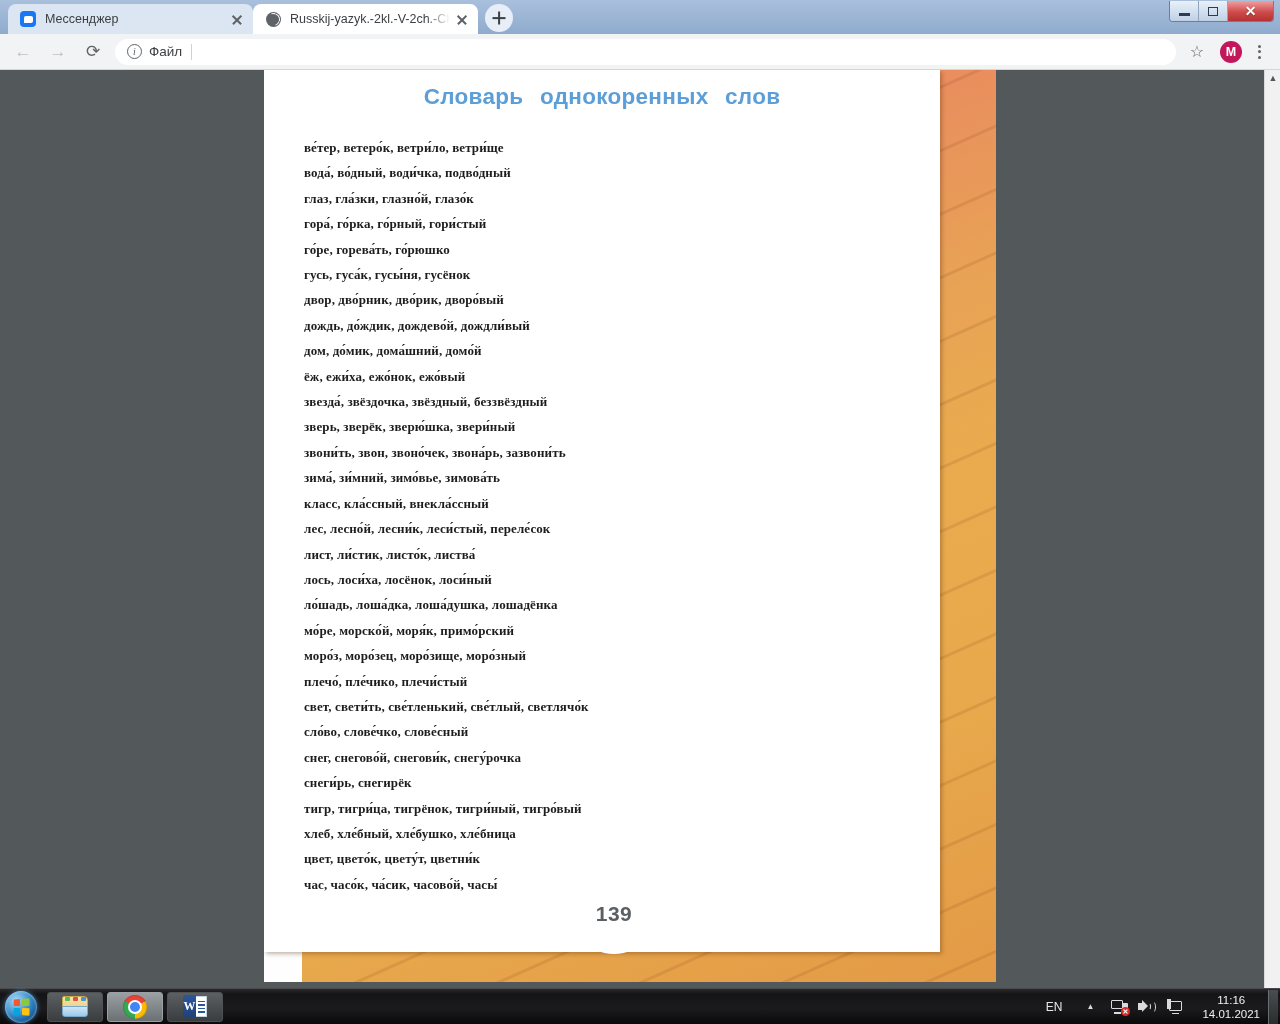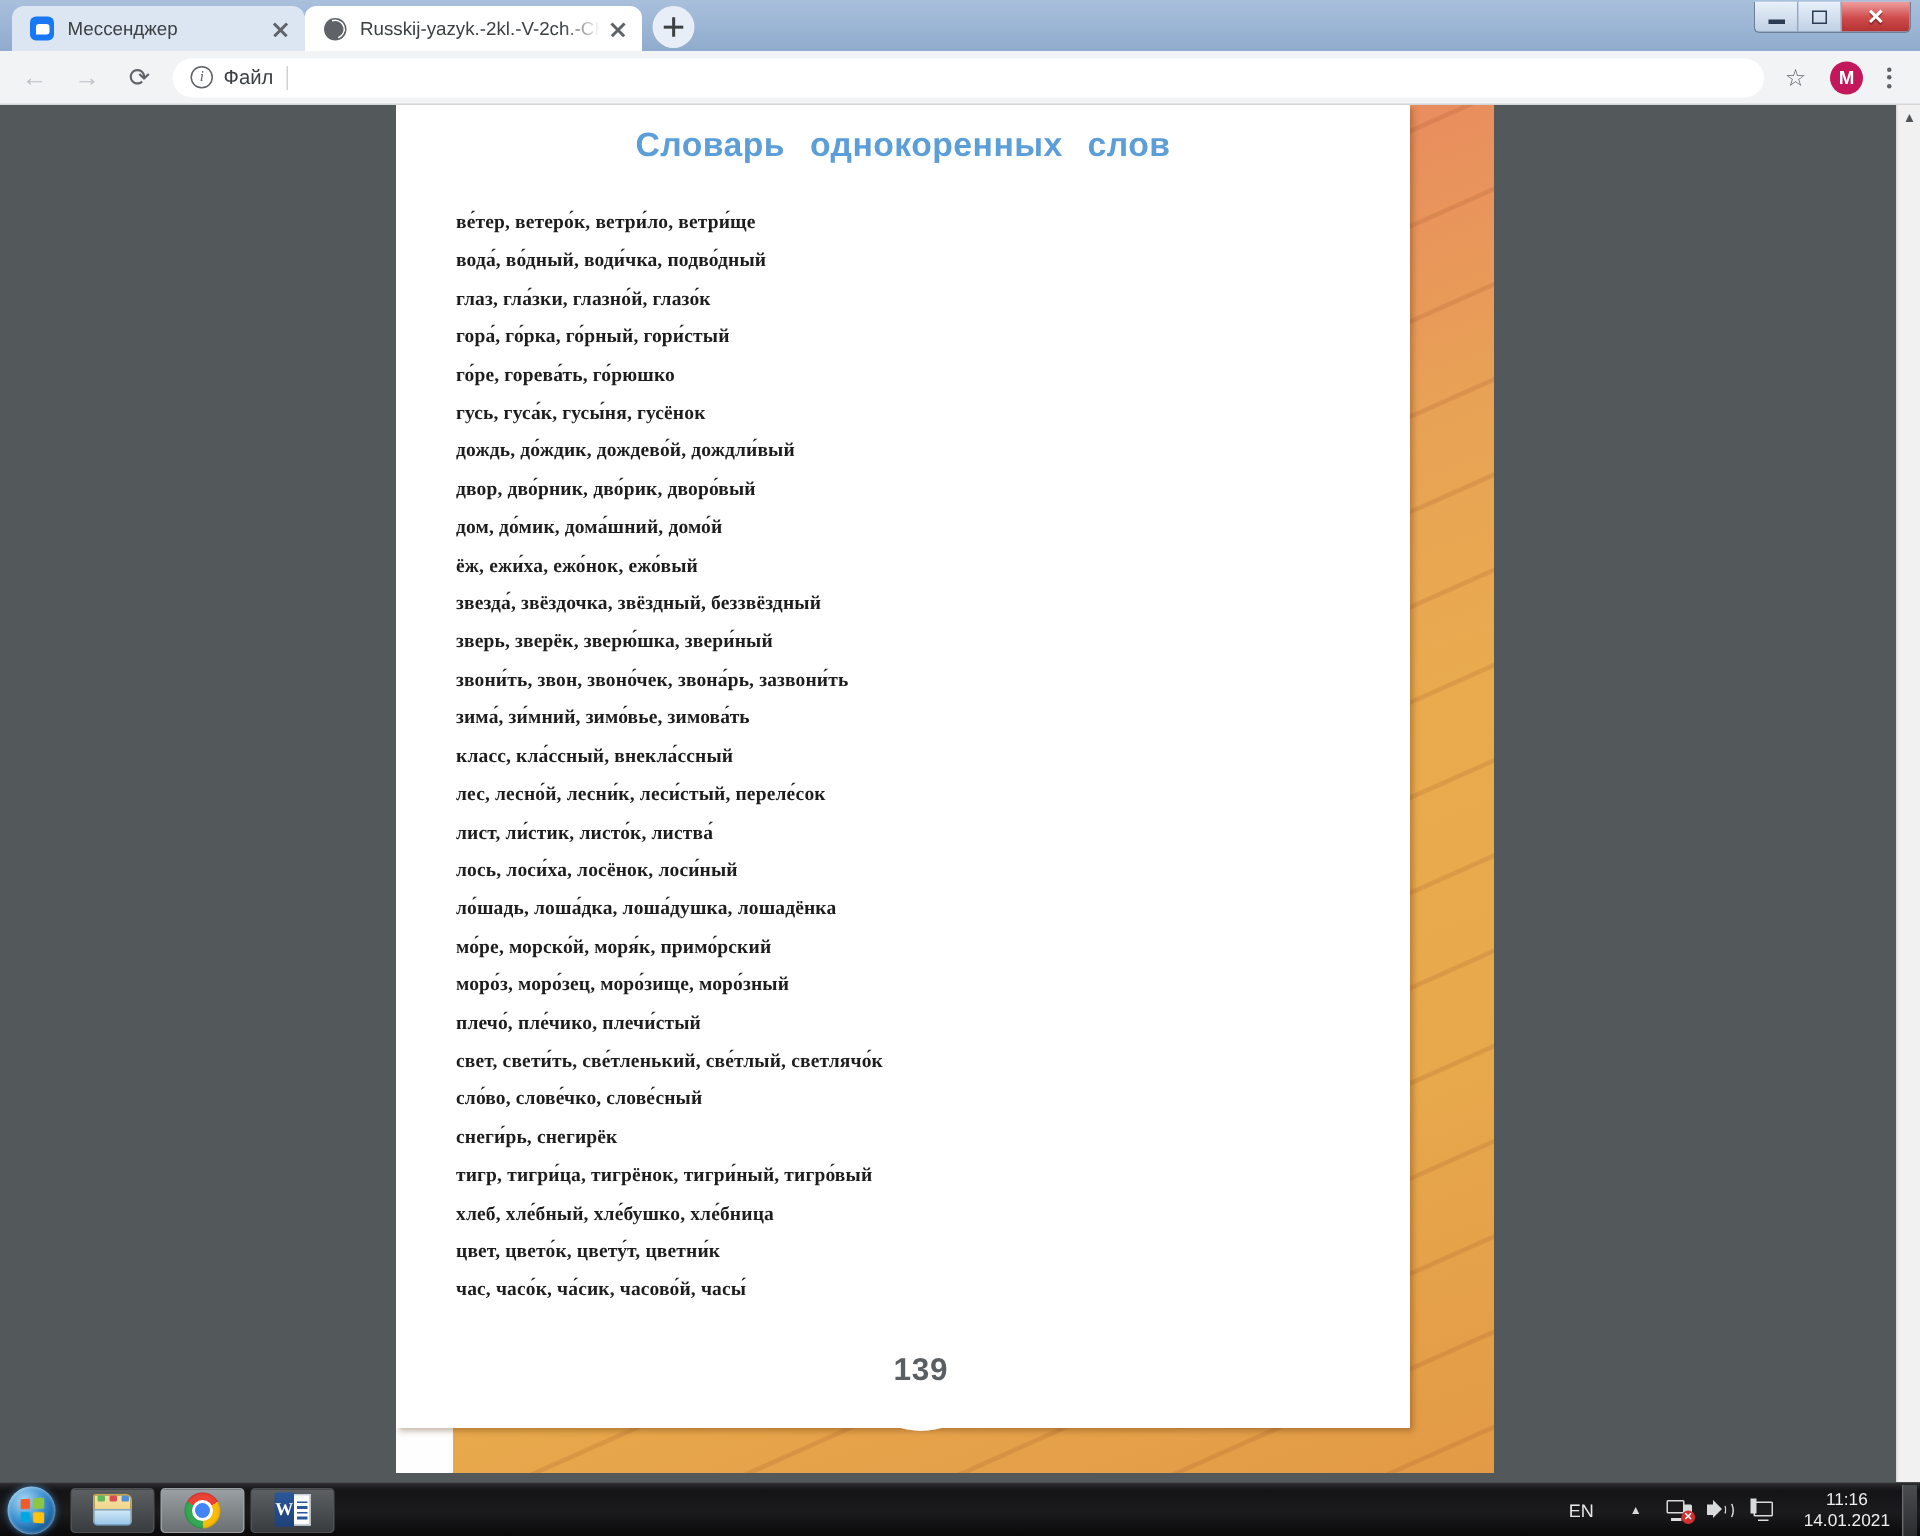--- a/index.html
+++ b/index.html
@@ -25,21 +25,21 @@
     padding-left: 8px;
   }
   .tab {
     position: relative;
     height: 30px; display: flex; align-items: center;
     padding: 0 8px 0 12px;
     border-radius: 8px 8px 0 0;
     font-size: 12.5px; color: #3c4043;
     max-width: 245px;
   }
-  .tab.inactive { background: #dce6f2; width: 195px; }
+  .tab.inactive { background: #dce6f2; width: 245px; }
   .tab.active { background: #ffffff; width: 225px; }
   .tab-favicon {
     width: 16px; height: 16px; flex: 0 0 16px; margin-right: 9px;
     display: flex; align-items: center; justify-content: center;
   }
   .fav-messenger {
     width: 16px; height: 16px; border-radius: 4px; background: #1877f2;
     display: flex; align-items: center; justify-content: center;
   }
   .fav-messenger::after {
@@ -427,38 +427,39 @@
             <span>слов</span>
           </div>
 
           <div class="word-list">
             <div class="word-line">ве́тер,  ветеро́к,  ветри́ло,  ветри́ще</div>
             <div class="word-line">вода́,  во́дный,  води́чка,  подво́дный</div>
             <div class="word-line">глаз,  гла́зки,  глазно́й,  глазо́к</div>
             <div class="word-line">гора́,  го́рка,  го́рный,  гори́стый</div>
             <div class="word-line">го́ре,  горева́ть,  го́рюшко</div>
             <div class="word-line">гусь,  гуса́к,  гусы́ня,  гусёнок</div>
+            <div class="word-line">двор,  дво́рник,  дво́рик,  дворо́вый</div>
             <div class="word-line">дождь,  до́ждик,  дождево́й,  дождли́вый</div>
-            <div class="word-line">двор,  дво́рник,  дво́рик,  дворо́вый</div>
             <div class="word-line">дом,  до́мик,  дома́шний,  домо́й</div>
             <div class="word-line">ёж,  ежи́ха,  ежо́нок,  ежо́вый</div>
             <div class="word-line">звезда́,  звёздочка,  звёздный,  беззвёздный</div>
             <div class="word-line">зверь,  зверёк,  зверю́шка,  звери́ный</div>
             <div class="word-line">звони́ть,  звон,  звоно́чек,  звона́рь,  зазвони́ть</div>
             <div class="word-line">зима́,  зи́мний,  зимо́вье,  зимова́ть</div>
             <div class="word-line">класс,  кла́ссный,  внекла́ссный</div>
             <div class="word-line">лес,  лесно́й,  лесни́к,  леси́стый,  переле́сок</div>
             <div class="word-line">лист,  ли́стик,  листо́к,  листва́</div>
             <div class="word-line">лось,  лоси́ха,  лосёнок,  лоси́ный</div>
             <div class="word-line">ло́шадь,  лоша́дка,  лоша́душка,  лошадёнка</div>
             <div class="word-line">мо́ре,  морско́й,  моря́к,  примо́рский</div>
             <div class="word-line">моро́з,  моро́зец,  моро́зище,  моро́зный</div>
             <div class="word-line">плечо́,  пле́чико,  плечи́стый</div>
             <div class="word-line">свет,  свети́ть,  све́тленький,  све́тлый,  светлячо́к</div>
             <div class="word-line">сло́во,  слове́чко,  слове́сный</div>
+            <div class="word-line">снег,  снегово́й,  снегови́к,  снегу́рочка</div>
             <div class="word-line">снеги́рь,  снегирёк</div>
             <div class="word-line">тигр,  тигри́ца,  тигрёнок,  тигри́ный,  тигро́вый</div>
             <div class="word-line">хлеб,  хле́бный,  хле́бушко,  хле́бница</div>
             <div class="word-line">цвет,  цвето́к,  цвету́т,  цветни́к</div>
             <div class="word-line">час,  часо́к,  ча́сик,  часово́й,  часы́</div>
           </div>
 
           <div class="page-notch">
             <span class="page-number">139</span>
           </div>

